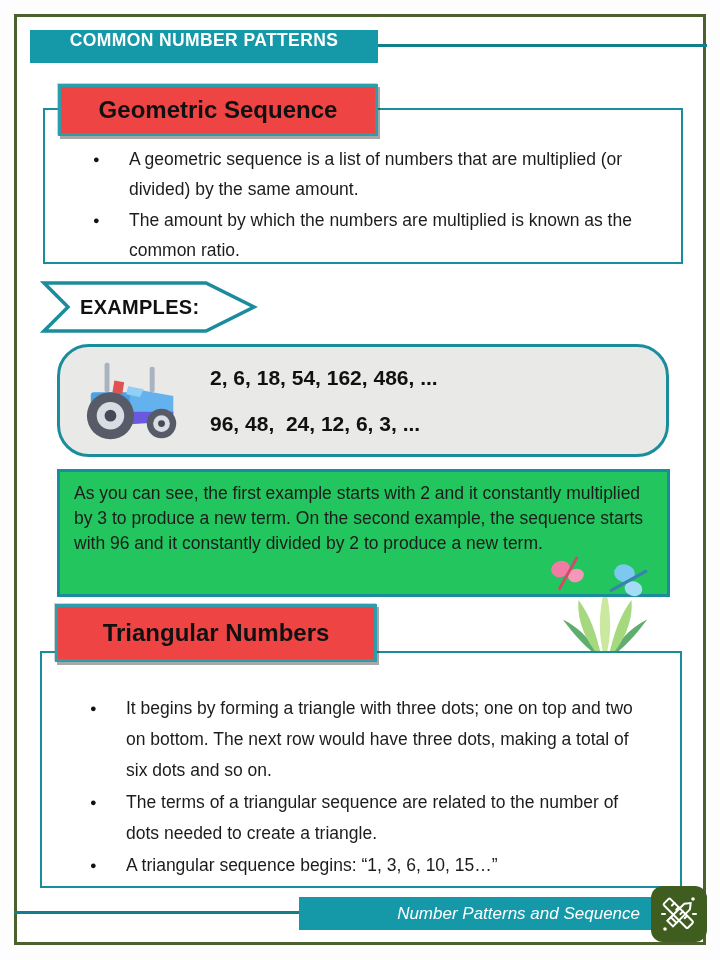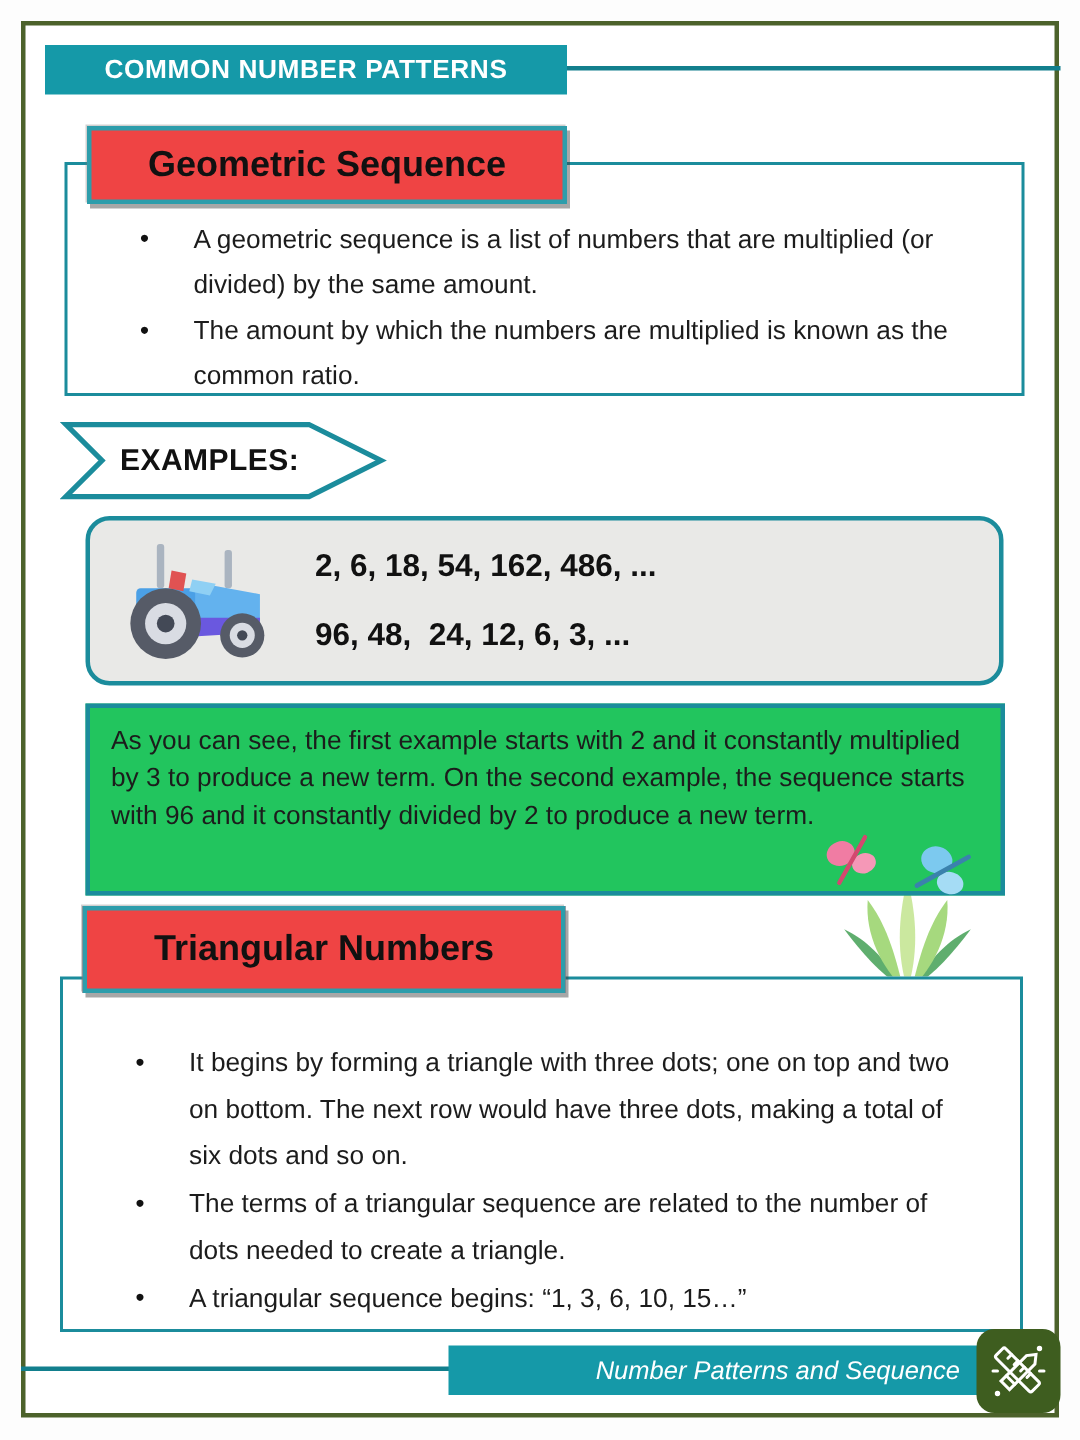--- a/index.html
+++ b/index.html
@@ -8,21 +8,21 @@
     font-family:"Liberation Sans","DejaVu Sans",sans-serif;color:#1c1c1c;
     overflow:hidden;
   }
   .frame{
     position:absolute;left:14px;top:14px;right:14px;bottom:15px;
     border:3px solid #4c622b;background:#ffffff;
   }
   
   .title-box{
     position:absolute;left:30px;top:30px;width:348px;height:33px;
-    background:#1599a8;display:flex;align-items:center;justify-content:center;
+    background:#1599a8;display:flex;align-items:flex-start;justify-content:center;
     z-index:5;
   }
   .title-box span{
     color:#ffffff;font-weight:bold;font-size:17.5px;letter-spacing:.4px;
   }
   .title-line{
     position:absolute;left:374px;top:44px;width:333px;height:3px;background:#127f8d;z-index:4;
   }
   
   .content-box{
@@ -53,21 +53,21 @@
   .tri-box ul.bullets li{line-height:31px;}
   
   .examples-arrow{position:absolute;left:40px;top:280px;width:218px;height:54px;z-index:3;}
   .examples-arrow .label{
     position:absolute;left:40px;top:0;height:54px;display:flex;align-items:center;
     font-weight:bold;font-size:20px;color:#111;letter-spacing:.3px;
   }
   
   .examples-box{
     position:absolute;left:57px;top:344px;width:612px;height:113px;
-    background:#e9e9e7;border:3px solid #1b8c9c;border-radius:16px;
+    background:#e9e9e7;border:3px solid #1b8c9c;border-radius:32px;
     box-sizing:border-box;display:flex;align-items:center;z-index:2;
   }
   .examples-box .tractor-wrap{width:150px;display:flex;justify-content:center;}
   .examples-box .seqs{flex:1;}
   .examples-box .seq{
     font-weight:bold;font-size:21px;color:#111;line-height:46px;white-space:pre;
   }
   
   .explain-box{
     position:absolute;left:57px;top:469px;width:607px;height:122px;

